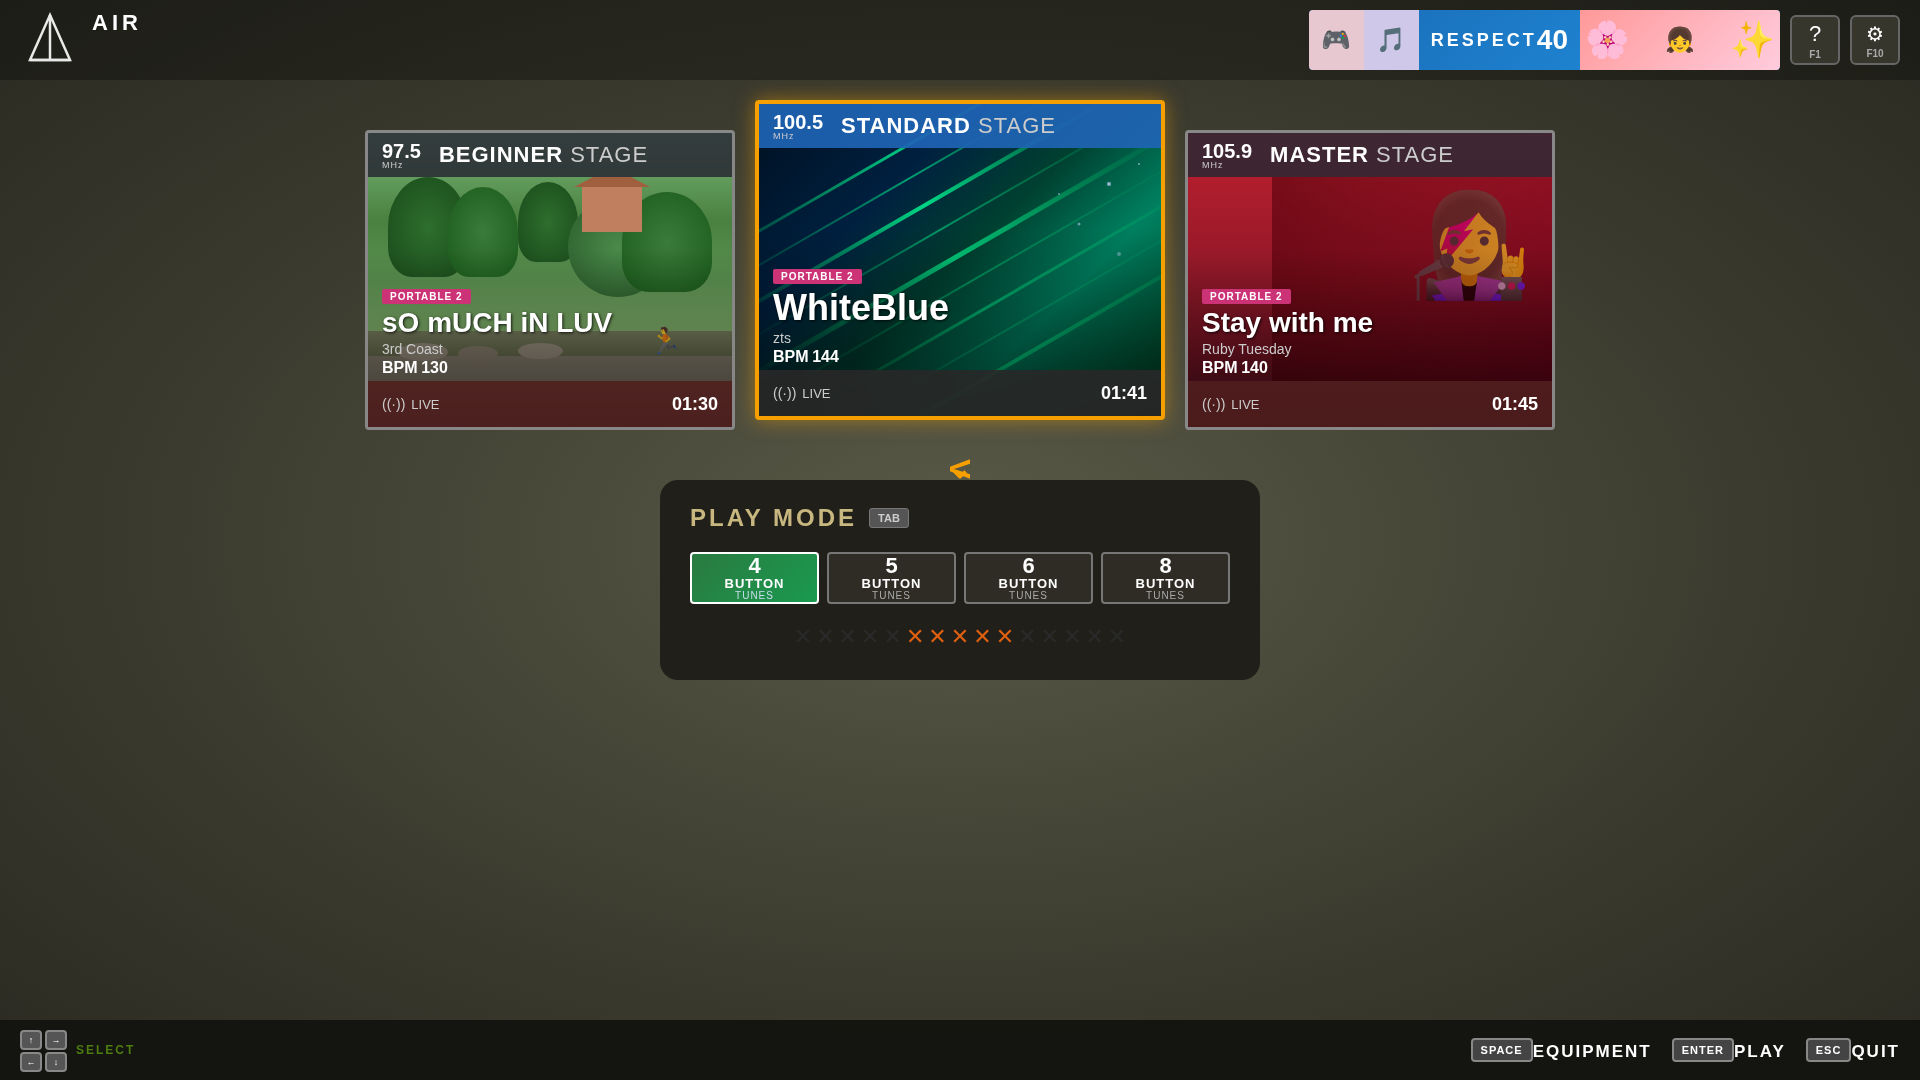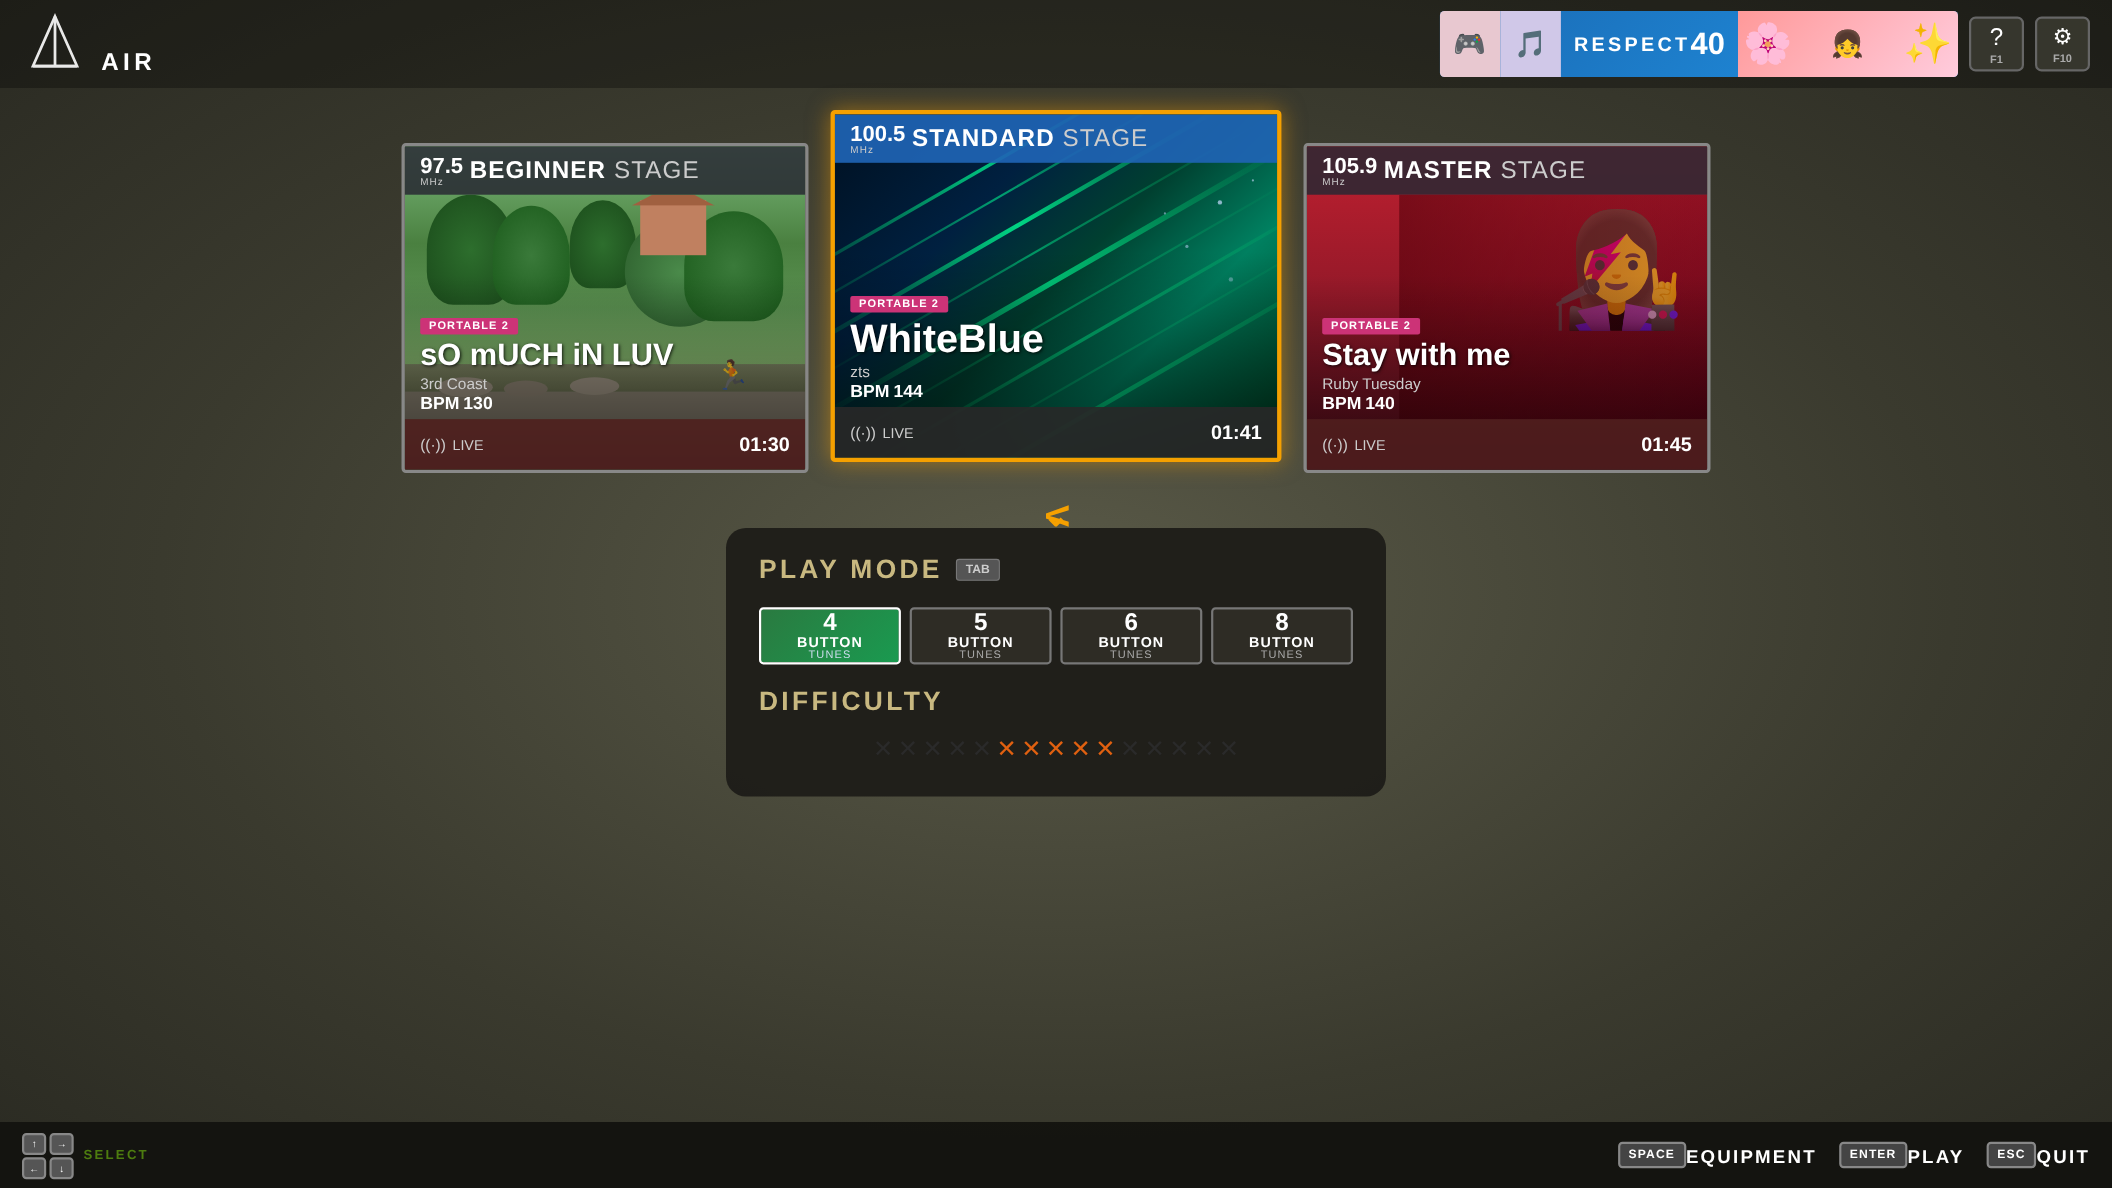--- a/index.html
+++ b/index.html
@@ -25,21 +25,21 @@
       left: 0;
       right: 0;
       height: 80px;
       display: flex;
       align-items: center;
       padding: 0 20px;
       background: rgba(0,0,0,0.3);
     }
     .logo-area {
       display: flex;
-      align-items: flex-end;
+      align-items: flex-start;
       gap: 12px;
     }
     .logo-icon {
       width: 60px;
       height: 60px;
       opacity: 0.9;
     }
     .logo-text {
       color: #fff;
       font-size: 22px;
@@ -156,21 +156,21 @@
 
     .card-header {
       position: absolute;
       top: 0;
       left: 0;
       right: 0;
       height: 44px;
       display: flex;
       align-items: center;
       padding: 0 14px;
-      gap: 6px;
+      gap: 18px;
       z-index: 2;
     }
     .card-header.beginner { background: rgba(40,40,50,0.85); }
     .card-header.standard { background: rgba(30,100,180,0.92); }
     .card-header.master { background: rgba(40,40,50,0.85); }
 
     .freq-box {
       display: flex;
       flex-direction: column;
       align-items: flex-start;
@@ -735,21 +735,20 @@
       <span class="mode-btn-word">BUTTON</span>
       <span class="mode-btn-sub">TUNES</span>
     </div>
     <div class="mode-btn">
       <span class="mode-btn-num">8</span>
       <span class="mode-btn-word">BUTTON</span>
       <span class="mode-btn-sub">TUNES</span>
     </div>
   </div>
   <div class="difficulty-section">
-    <div class="diff-title">DIFFICULTY</div>
     <div class="stars-row">
 
       <span class="star dark">✕</span>
       <span class="star dark">✕</span>
       <span class="star dark">✕</span>
       <span class="star dark">✕</span>
       <span class="star dark">✕</span>
       <span class="star filled">✕</span>
       <span class="star filled">✕</span>
       <span class="star filled">✕</span>

